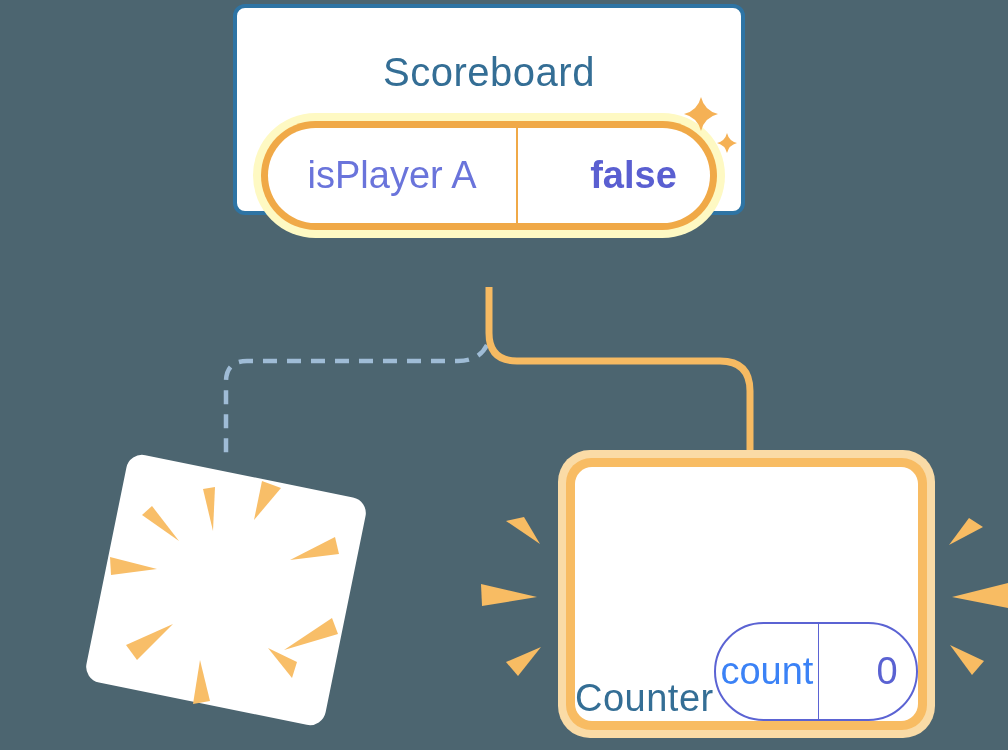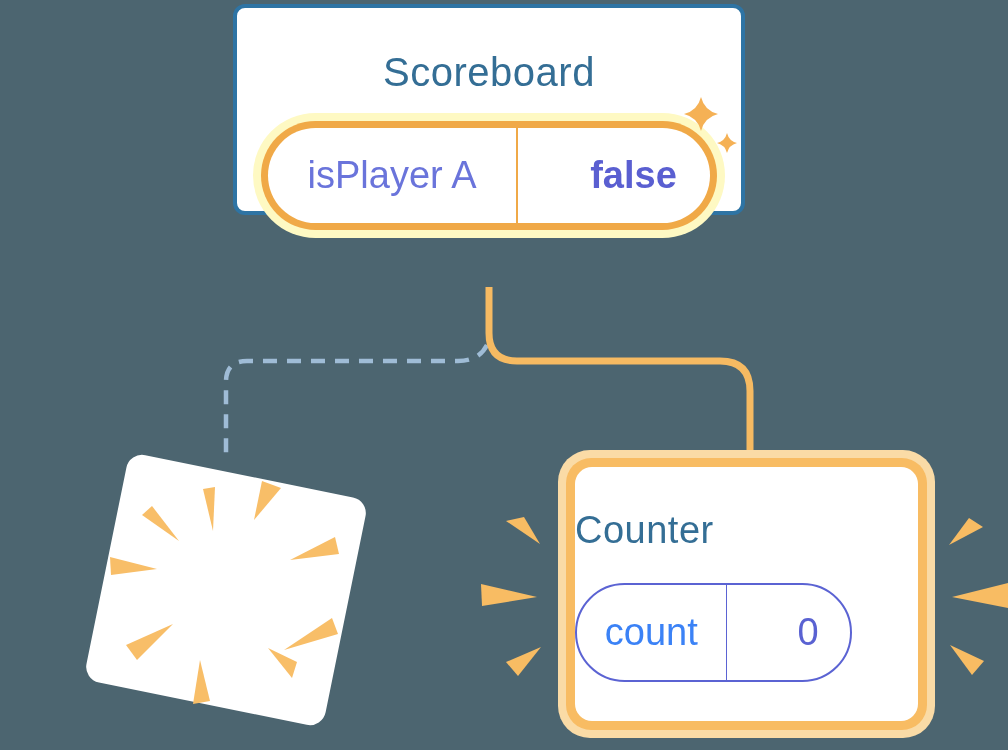--- a/index.html
+++ b/index.html
@@ -92,22 +92,21 @@
     background: #F8BC63;
     border-radius: 25px;
     padding: 9px;
   }
   .counter-inner {
     box-sizing: border-box;
     width: 100%; height: 100%;
     background: #ffffff;
     border-radius: 17px;
     display: flex;
-    flex-direction: column;
-    align-items: flex-start;
+    align-items: flex-end;
   }
   .counter-inner .card-title {
     margin-top: 40px;
     font-size: 38px;
     line-height: 46px;
   }
   .count-pill {
     margin-top: 30px;
     box-sizing: border-box;
     width: 277px; height: 99px;

